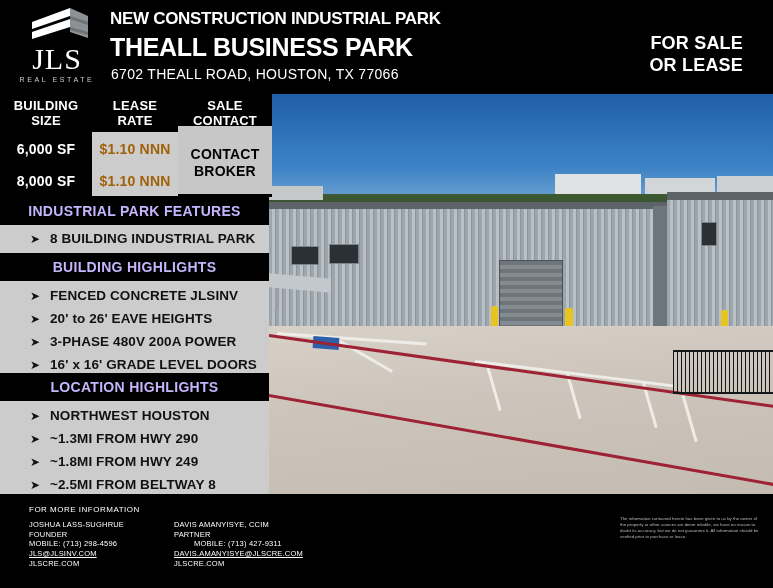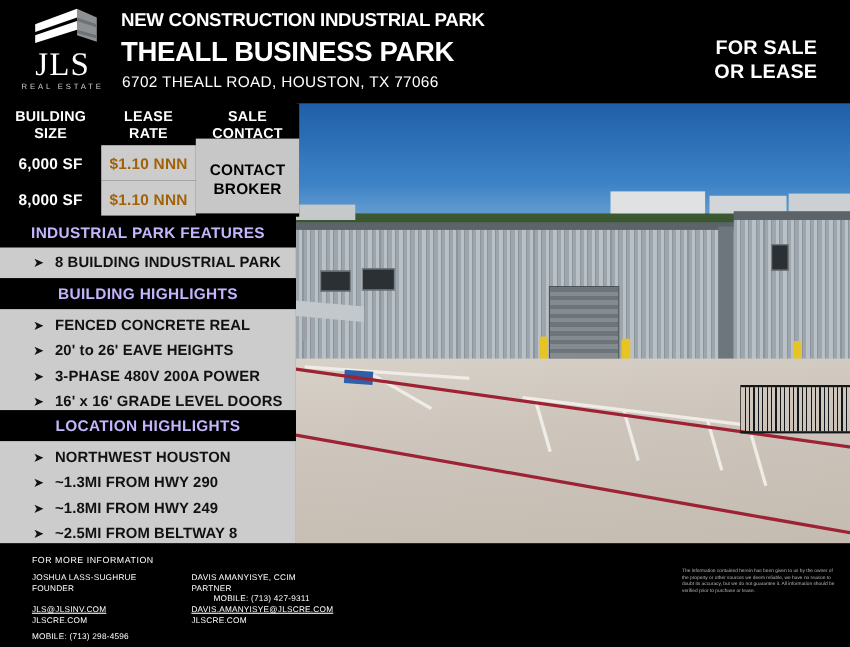--- a/index.html
+++ b/index.html
@@ -203,21 +203,21 @@
   <div class="blk" style="top:197px;width:269px;height:28px;"></div>
   <div class="bar" style="top:203px;width:269px;font-size:14px;">INDUSTRIAL PARK FEATURES</div>
   <div class="panel" style="top:225px;width:269px;height:28px;"></div>
   <div class="chev" style="left:30px;top:232px;">➤</div>
   <div class="item" style="left:50px;top:231px;">8 BUILDING INDUSTRIAL PARK</div>
 
   <div class="blk" style="top:253px;width:269px;height:28px;"></div>
   <div class="bar" style="top:259px;width:269px;font-size:14px;">BUILDING HIGHLIGHTS</div>
   <div class="panel" style="top:281px;width:269px;height:92px;"></div>
   <div class="chev" style="left:30px;top:289px;">➤</div>
-  <div class="item" style="left:50px;top:288px;">FENCED CONCRETE REAL</div>
+  <div class="item" style="left:50px;top:288px;">FENCED CONCRETE JLSINV</div>
   <div class="chev" style="left:30px;top:312px;">➤</div>
   <div class="item" style="left:50px;top:311px;">20' to 26' EAVE HEIGHTS</div>
   <div class="chev" style="left:30px;top:335px;">➤</div>
   <div class="item" style="left:50px;top:334px;">3-PHASE 480V 200A POWER</div>
   <div class="chev" style="left:30px;top:358px;">➤</div>
   <div class="item" style="left:50px;top:357px;">16' x 16' GRADE LEVEL DOORS</div>
 
   <div class="blk" style="top:373px;width:269px;height:28px;"></div>
   <div class="bar" style="top:379px;width:269px;font-size:14px;">LOCATION HIGHLIGHTS</div>
   <div class="panel" style="top:401px;width:269px;height:93px;"></div>
@@ -229,21 +229,21 @@
   <div class="item" style="left:50px;top:454px;">~1.8MI FROM HWY 249</div>
   <div class="chev" style="left:30px;top:478px;">➤</div>
   <div class="item" style="left:50px;top:477px;">~2.5MI FROM BELTWAY 8</div>
 
   <div id="footer">
     <div class="f-head" style="left:29px;top:11px;">FOR MORE INFORMATION</div>
 
     <div>
       <div class="f-line" style="left:29px;top:26px;">JOSHUA LASS-SUGHRUE</div>
       <div class="f-line" style="left:29px;top:36px;">FOUNDER</div>
-      <div class="f-line" style="left:29px;top:45px;margin-top:35px;">MOBILE: (713) 298-4596</div>
+      <div class="f-line" style="left:29px;top:45px;">MOBILE: (713) 298-4596</div>
       <div class="f-line f-link" style="left:29px;top:55px;">JLS@JLSINV.COM</div>
       <div class="f-line" style="left:29px;top:65px;">JLSCRE.COM</div>
     </div>
 
     <div>
       <div class="f-line" style="left:174px;top:26px;">DAVIS AMANYISYE, CCIM</div>
       <div class="f-line" style="left:174px;top:36px;">PARTNER</div>
       <div class="f-line" style="left:174px;top:45px;padding-left:20px;">MOBILE: (713) 427-9311</div>
       <div class="f-line f-link" style="left:174px;top:55px;">DAVIS.AMANYISYE@JLSCRE.COM</div>
       <div class="f-line" style="left:174px;top:65px;">JLSCRE.COM</div>

